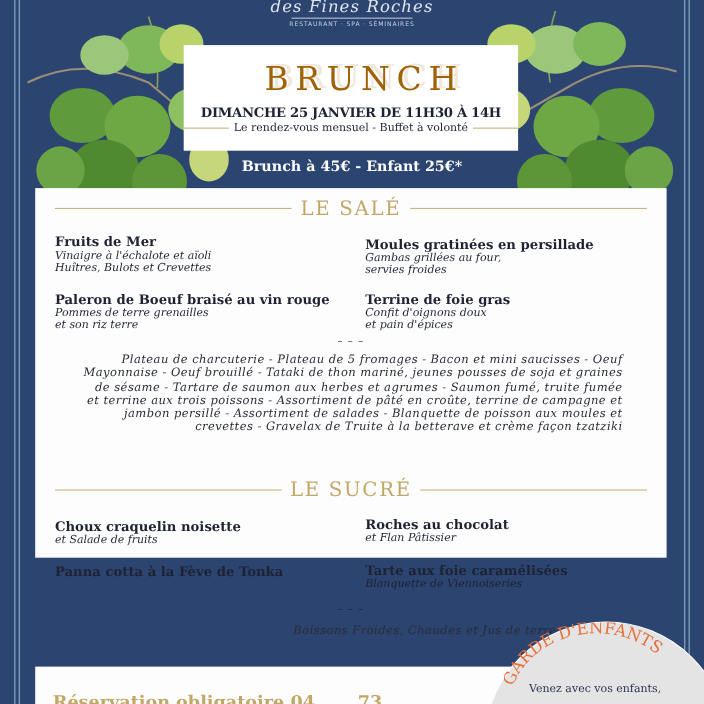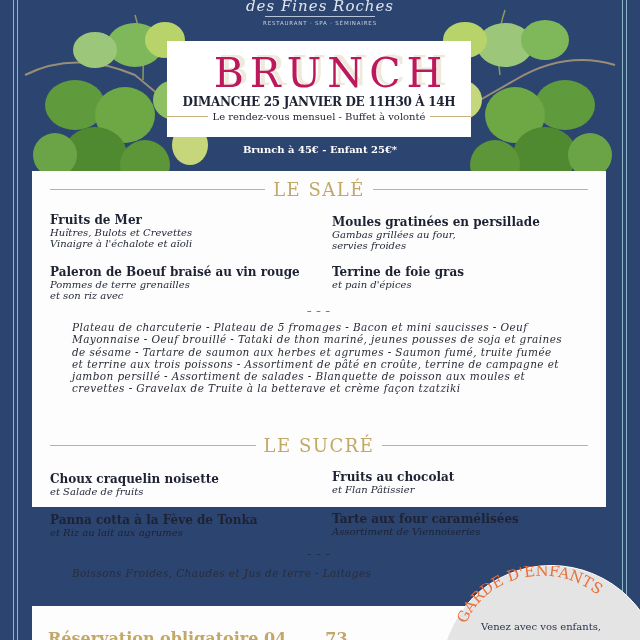--- a/index.html
+++ b/index.html
@@ -4,36 +4,36 @@
 <style>
   html,body{margin:0;padding:0;}
   body{width:640px;height:640px;overflow:hidden;background:#2b4470;position:relative;font-family:"DejaVu Serif",serif;}
   .frame-line{position:absolute;top:0;bottom:0;width:1px;background:#8fb3c9;}
   .logo{position:absolute;top:0;left:0;width:640px;text-align:center;color:#dfe6f0;}
   .logo .script{font-family:"DejaVu Serif",serif;font-style:italic;font-size:15px;letter-spacing:1px;margin-top:-3px;}
   .logo .rule{width:110px;height:1px;background:#b7c4d6;margin:1px auto 3px;}
   .logo .tag{font-family:"DejaVu Sans",sans-serif;font-size:5.5px;letter-spacing:0.8px;color:#c6d0de;}
   .vine{position:absolute;}
   .hero{position:absolute;left:167px;top:41px;width:304px;height:96px;background:#ffffff;text-align:center;}
-  .hero .title{font-family:"DejaVu Serif",serif;font-size:41px;letter-spacing:6px;color:#be185d;margin-top:12px;line-height:40px;text-shadow:5px -2px 0 #efe9dc;margin-left:24px;}
+  .hero .title{font-family:"DejaVu Serif",serif;font-size:30px;letter-spacing:6px;color:#a16207;margin-top:12px;line-height:40px;text-shadow:5px -2px 0 #efe9dc;margin-left:24px;}
   .hero .date{font-family:"DejaVu Serif",serif;font-weight:bold;font-size:12px;color:#1e2233;margin-top:2px;letter-spacing:-0.3px;}
   .hero .subrow{display:flex;align-items:center;margin-top:2px;}
   .hero .subrow .ln{flex:1;height:1px;background:#c9b27c;}
   .hero .subrow .txt{font-size:10px;color:#1e2233;padding:0 5px;}
-  .price{position:absolute;top:144px;left:0;width:640px;text-align:center;color:#fff;font-family:"DejaVu Serif",serif;font-weight:bold;font-size:10px;}
+  .price{position:absolute;top:144px;left:0;width:640px;text-align:center;color:#fff;font-family:"DejaVu Serif",serif;font-weight:bold;font-size:13px;}
   .panel{position:absolute;left:32px;top:171px;width:574px;height:336px;background:#fdfdfd;}
   .panel2{position:absolute;left:32px;top:606px;width:574px;height:40px;background:#fdfdfd;}
   .sec-head{position:absolute;left:18px;right:18px;display:flex;align-items:center;}
   .sec-head .ln{flex:1;height:1px;background:#c9b27c;}
   .sec-head .lbl{font-family:"DejaVu Serif",serif;font-size:18px;color:#c2a767;letter-spacing:1.5px;padding:0 8px;}
   .dish{position:absolute;text-align:left;color:#1e2233;}
   .dish .name{font-family:"DejaVu Serif",serif;font-weight:bold;font-size:12px;line-height:14px;}
   .dish .desc{font-family:"DejaVu Serif",serif;font-style:italic;font-size:10px;line-height:11px;}
   .dash{position:absolute;left:0;width:574px;text-align:center;font-size:9px;color:#1e2233;letter-spacing:1px;}
-  .para{position:absolute;left:40px;width:494px;text-align:left;font-family:"DejaVu Serif",serif;font-style:italic;font-size:10.5px;line-height:12.3px;color:#2a2d38;letter-spacing:0.4px;}
+  .para{position:absolute;left:40px;width:494px;text-align:right;font-family:"DejaVu Serif",serif;font-style:italic;font-size:10.5px;line-height:12.3px;color:#2a2d38;letter-spacing:0.4px;}
   .resa{position:absolute;left:16px;top:23px;font-family:"DejaVu Serif",serif;font-weight:bold;font-size:16px;color:#c2a767;white-space:nowrap;}
   .badge{position:absolute;left:440px;top:565px;width:220px;height:220px;border-radius:50%;background:#e4e4e4;border:1px solid #ffffff;}
   .badge .arc{position:absolute;left:0;top:0;}
   .badge .txt{position:absolute;top:55px;left:0;width:200px;text-align:center;font-family:"DejaVu Serif",serif;font-size:10px;color:#2b3350;}
 </style>
 </head>
 <body>
 
 <div class="frame-line" style="left:13px;"></div>
 <div class="frame-line" style="left:17px;"></div>
@@ -95,62 +95,62 @@
 
 <div class="panel">
   <div class="sec-head" style="top:8px;">
     <span class="ln"></span>
     <span class="lbl">LE SALÉ</span>
     <span class="ln"></span>
   </div>
 
   <div class="dish" style="left:18px;width:250px;top:42px;">
     <div class="name">Fruits de Mer</div>
+    <div class="desc">Vinaigre à l'échalote et aïoli</div>
     <div class="desc">Huîtres, Bulots et Crevettes</div>
-    <div class="desc">Vinaigre à l'échalote et aïoli</div>
   </div>
   <div class="dish" style="left:300px;width:255px;top:44px;">
     <div class="name">Moules gratinées en persillade</div>
     <div class="desc">Gambas grillées au four,</div>
     <div class="desc">servies froides</div>
   </div>
   <div class="dish" style="left:18px;width:270px;top:94px;">
     <div class="name">Paleron de Boeuf braisé au vin rouge</div>
     <div class="desc">Pommes de terre grenailles</div>
-    <div class="desc">et son riz avec</div>
+    <div class="desc">et son riz terre</div>
   </div>
   <div class="dish" style="left:300px;width:255px;top:94px;">
     <div class="name">Terrine de foie gras</div>
+    <div class="desc">Confit d'oignons doux</div>
     <div class="desc">et pain d'épices</div>
   </div>
 
   <div class="dash" style="top:135px;">– – –</div>
   <div class="para" style="top:150px;">Plateau de charcuterie - Plateau de 5 fromages - Bacon et mini saucisses - Oeuf Mayonnaise - Oeuf brouillé - Tataki de thon mariné, jeunes pousses de soja et graines de sésame - Tartare de saumon aux herbes et agrumes - Saumon fumé, truite fumée et terrine aux trois poissons - Assortiment de pâté en croûte, terrine de campagne et jambon persillé - Assortiment de salades - Blanquette de poisson aux moules et crevettes - Gravelax de Truite à la betterave et crème façon tzatziki</div>
 
   <div class="sec-head" style="top:264px;">
     <span class="ln"></span>
     <span class="lbl">LE SUCRÉ</span>
     <span class="ln"></span>
   </div>
 
   <div class="dish" style="left:18px;width:250px;top:301px;">
     <div class="name">Choux craquelin noisette</div>
     <div class="desc">et Salade de fruits</div>
   </div>
   <div class="dish" style="left:300px;width:255px;top:299px;">
-    <div class="name">Fruits au chocolat</div>
+    <div class="name">Roches au chocolat</div>
     <div class="desc">et Flan Pâtissier</div>
   </div>
   <div class="dish" style="left:18px;width:250px;top:342px;">
     <div class="name">Panna cotta à la Fève de Tonka</div>
-    <div class="desc">et Riz au lait aux agrumes</div>
   </div>
   <div class="dish" style="left:300px;width:255px;top:341px;">
-    <div class="name">Tarte aux four caramélisées</div>
-    <div class="desc">Assortiment de Viennoiseries</div>
+    <div class="name">Tarte aux foie caramélisées</div>
+    <div class="desc">Blanquette de Viennoiseries</div>
   </div>
 
   <div class="dash" style="top:378px;">– – –</div>
   <div class="para" style="top:396px;font-size:10.5px;">Boissons Froides, Chaudes et Jus de terre - Laitages</div>
 </div>
 
 <div class="panel2">
   <div class="resa">Réservation obligatoire 04 .. .. 73 ..</div>
 </div>
 

